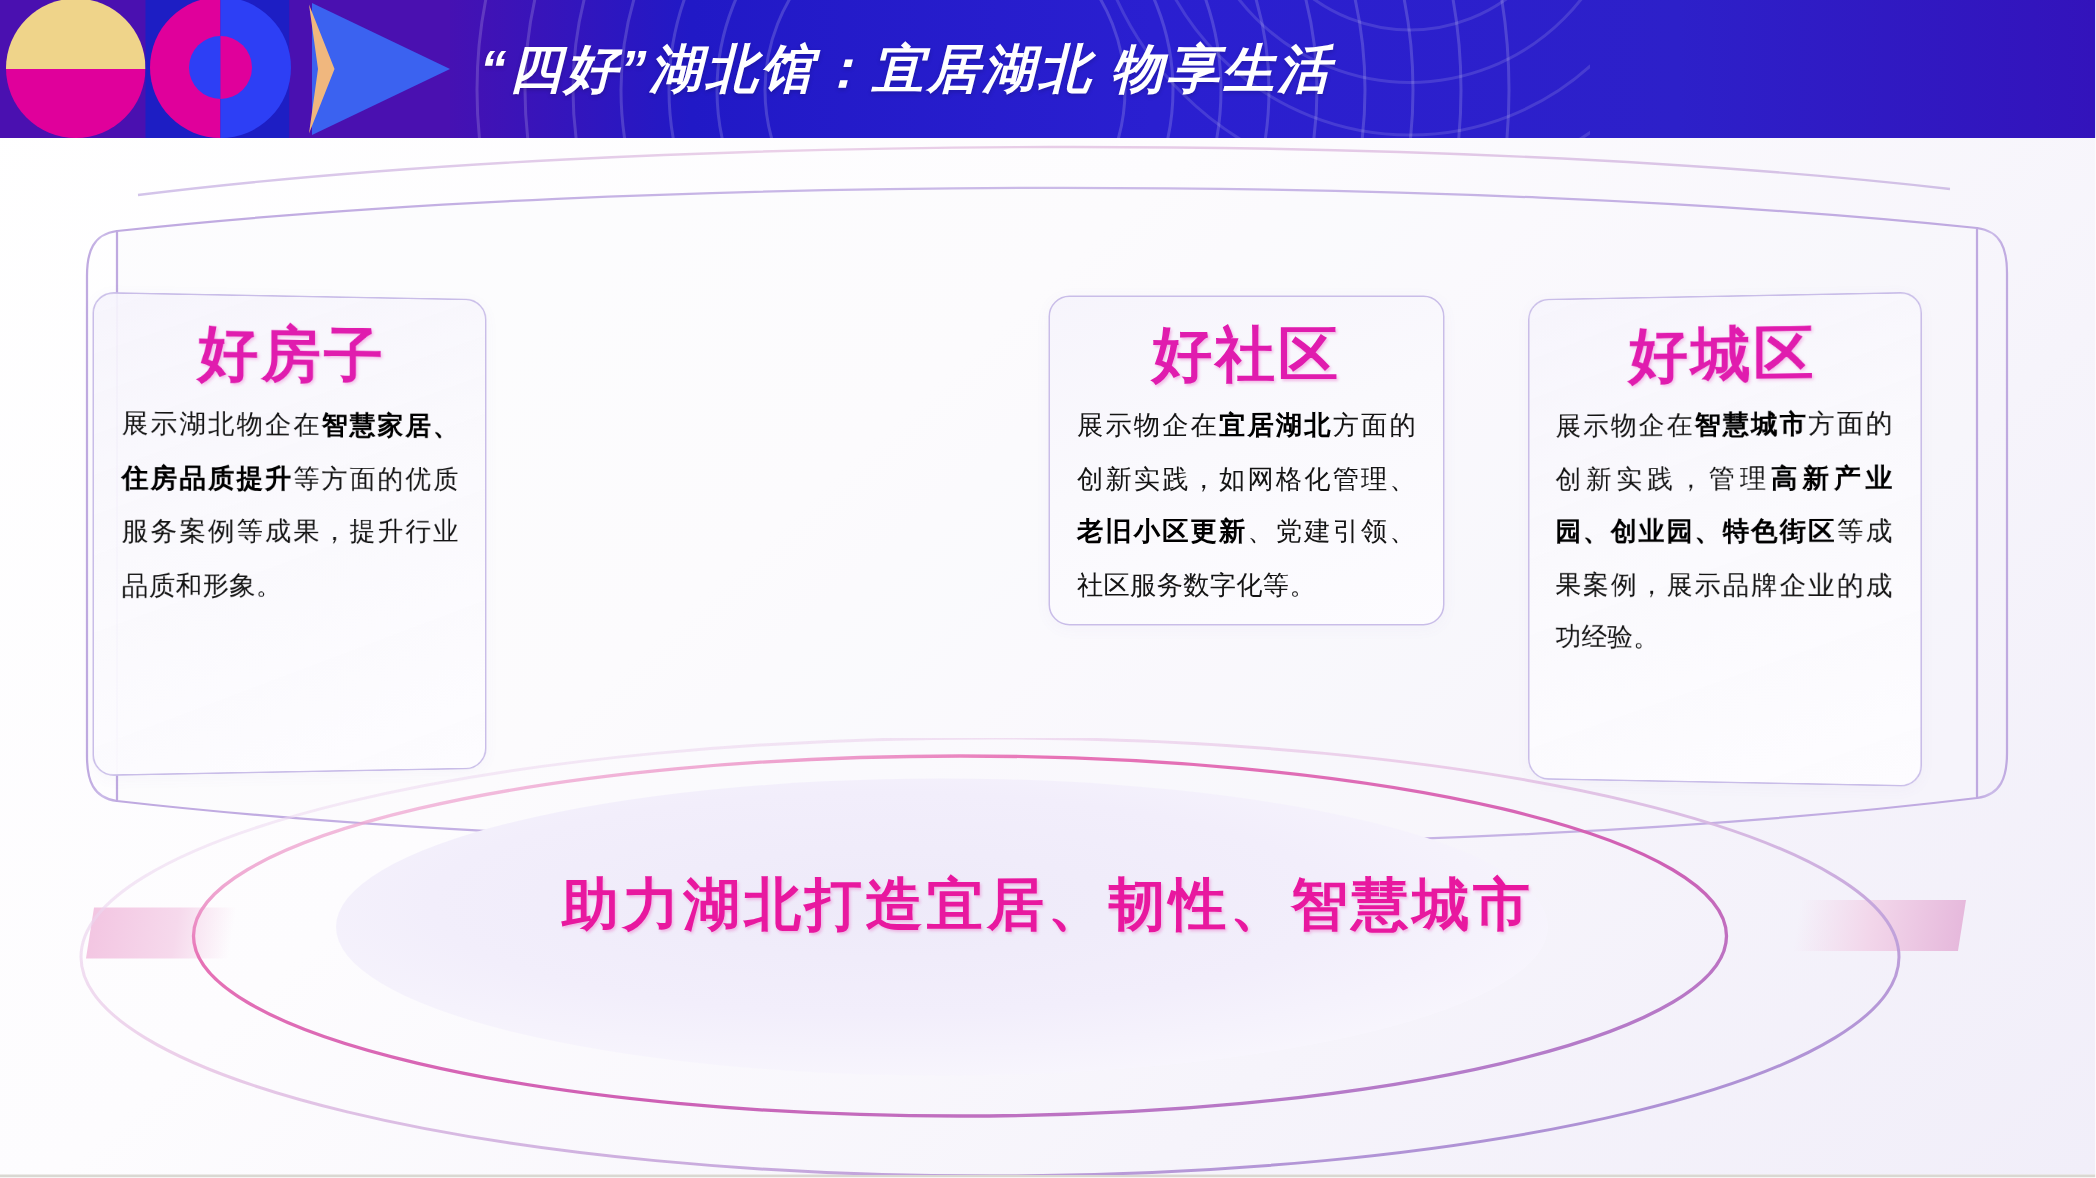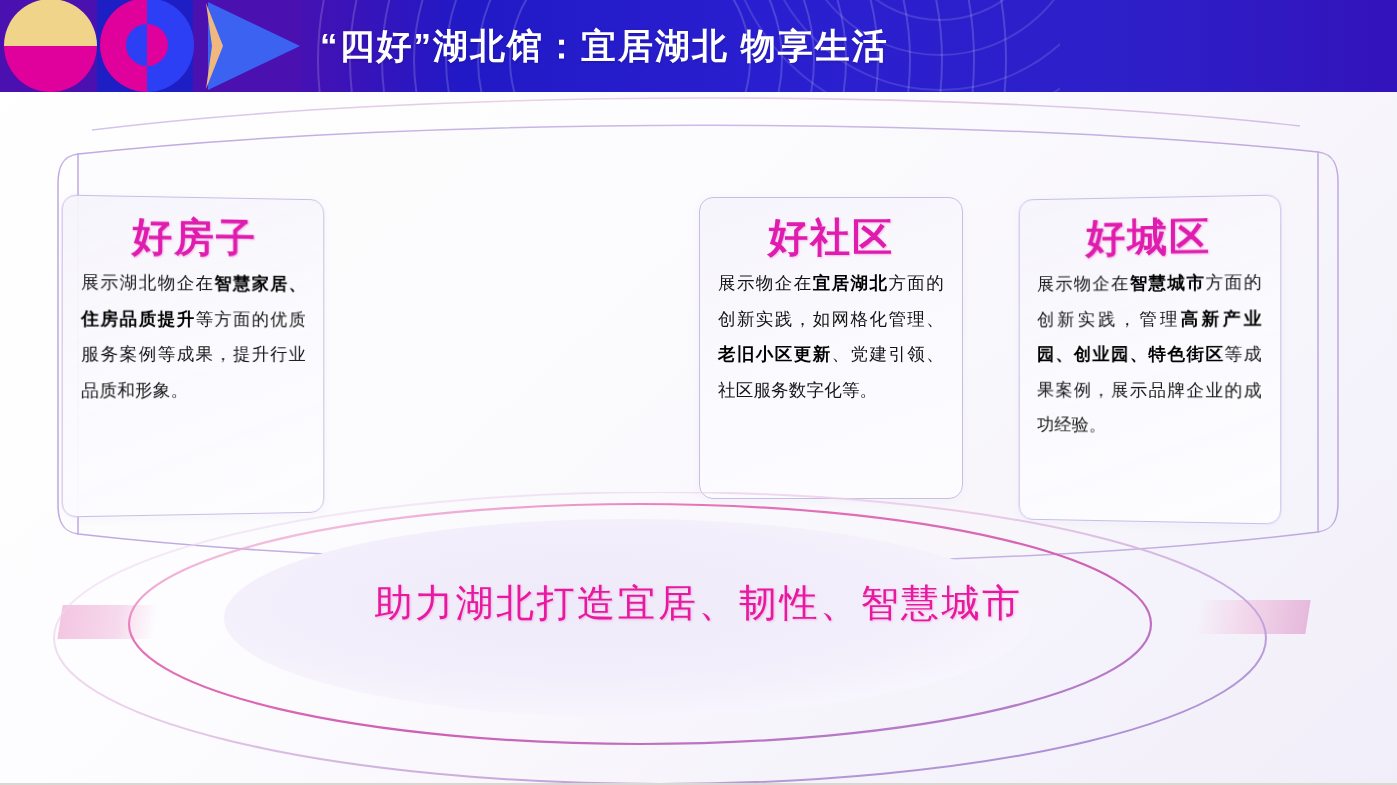--- a/index.html
+++ b/index.html
@@ -18,20 +18,21 @@
       linear-gradient(138deg,#ffffff 0%,#fdfcfe 40%,#f6f4fb 72%,#f1eef9 100%);
     overflow:hidden;
     border-bottom:2px solid #d9d8d2;
   }
 
   
   #header {
     position:absolute; left:0; top:0; width:1397px; height:92px;
     background:linear-gradient(90deg,#4a10b0 0%,#4a10b0 20%,#2119c6 33%,#2a1fd0 55%,#2d20c9 80%,#3313bb 100%);
     overflow:hidden;
+    font-style:italic;
   }
   .hdr-arcs { position:absolute; left:300px; top:-240px; width:760px; height:540px; pointer-events:none; }
   .hdr-logo { position:absolute; left:0; top:0; width:300px; height:92px; overflow:hidden; }
 
   .logo-cell { position:absolute; top:0; height:92px; }
   .cell-a { left:0;   width:97px;  background:#4a10b0; }
   .cell-b { left:97px; width:96px; background:#1d1ec4; }
   .cell-c { left:193px; width:107px; background:#4a10b0; }
 
   
@@ -82,42 +83,42 @@
   #cards { position:absolute; left:0; top:0; width:1397px; height:693px; }
   .card {
     position:absolute; top:106px; width:264px; height:308px;
     border:1px solid #c9bde8; border-radius:14px;
     background:linear-gradient(160deg,rgba(246,244,252,.92) 0%,rgba(250,249,253,.95) 45%,rgba(253,252,255,.96) 100%);
     padding:16px 18px 10px 18px;
     box-shadow:0 2px 10px rgba(120,90,180,.045);
   }
   .c1 { left:63px;   top:105px; height:318px; transform:perspective(900px) rotateY(6deg); }
   .c2 { left:382px;  top:108px; height:302px; }
-  .c3 { left:699px;  top:105px; height:302px; }
+  .c3 { left:699px;  top:105px; height:220px; }
   .c4 { left:1016px; top:105px; height:325px; transform:perspective(900px) rotateY(-6deg); }
 
   .card-title {
     text-align:center; font-size:40px; font-weight:bold;
     color:#e01cae; line-height:1.15; letter-spacing:2px;
     text-shadow:1px 1px 2px rgba(224,28,174,.28);
     margin-bottom:6px;
   }
   .card-body {
     font-size:17.5px; line-height:2.03; color:#141414;
     text-align:justify; text-justify:inter-ideograph;
     letter-spacing:.2px;
   }
   .card-body b { font-weight:bold; color:#000; }
 
   
   #banner { position:absolute; left:0; top:400px; width:1397px; height:293px; }
   .banner-svg { position:absolute; left:0; top:0; width:1397px; height:293px; }
   #banner-text {
     position:absolute; left:0; top:86px; width:1397px;
-    text-align:center; font-size:38px; font-weight:normal;
+    text-align:center; font-size:38px; font-weight:bold;
     color:#e8189f; letter-spacing:2.5px; white-space:nowrap;
     text-shadow:1px 1px 2px rgba(232,24,159,.25);
   }
 </style>
 </head>
 <body>
 
 <div id="slide">
 
   <div id="header">

